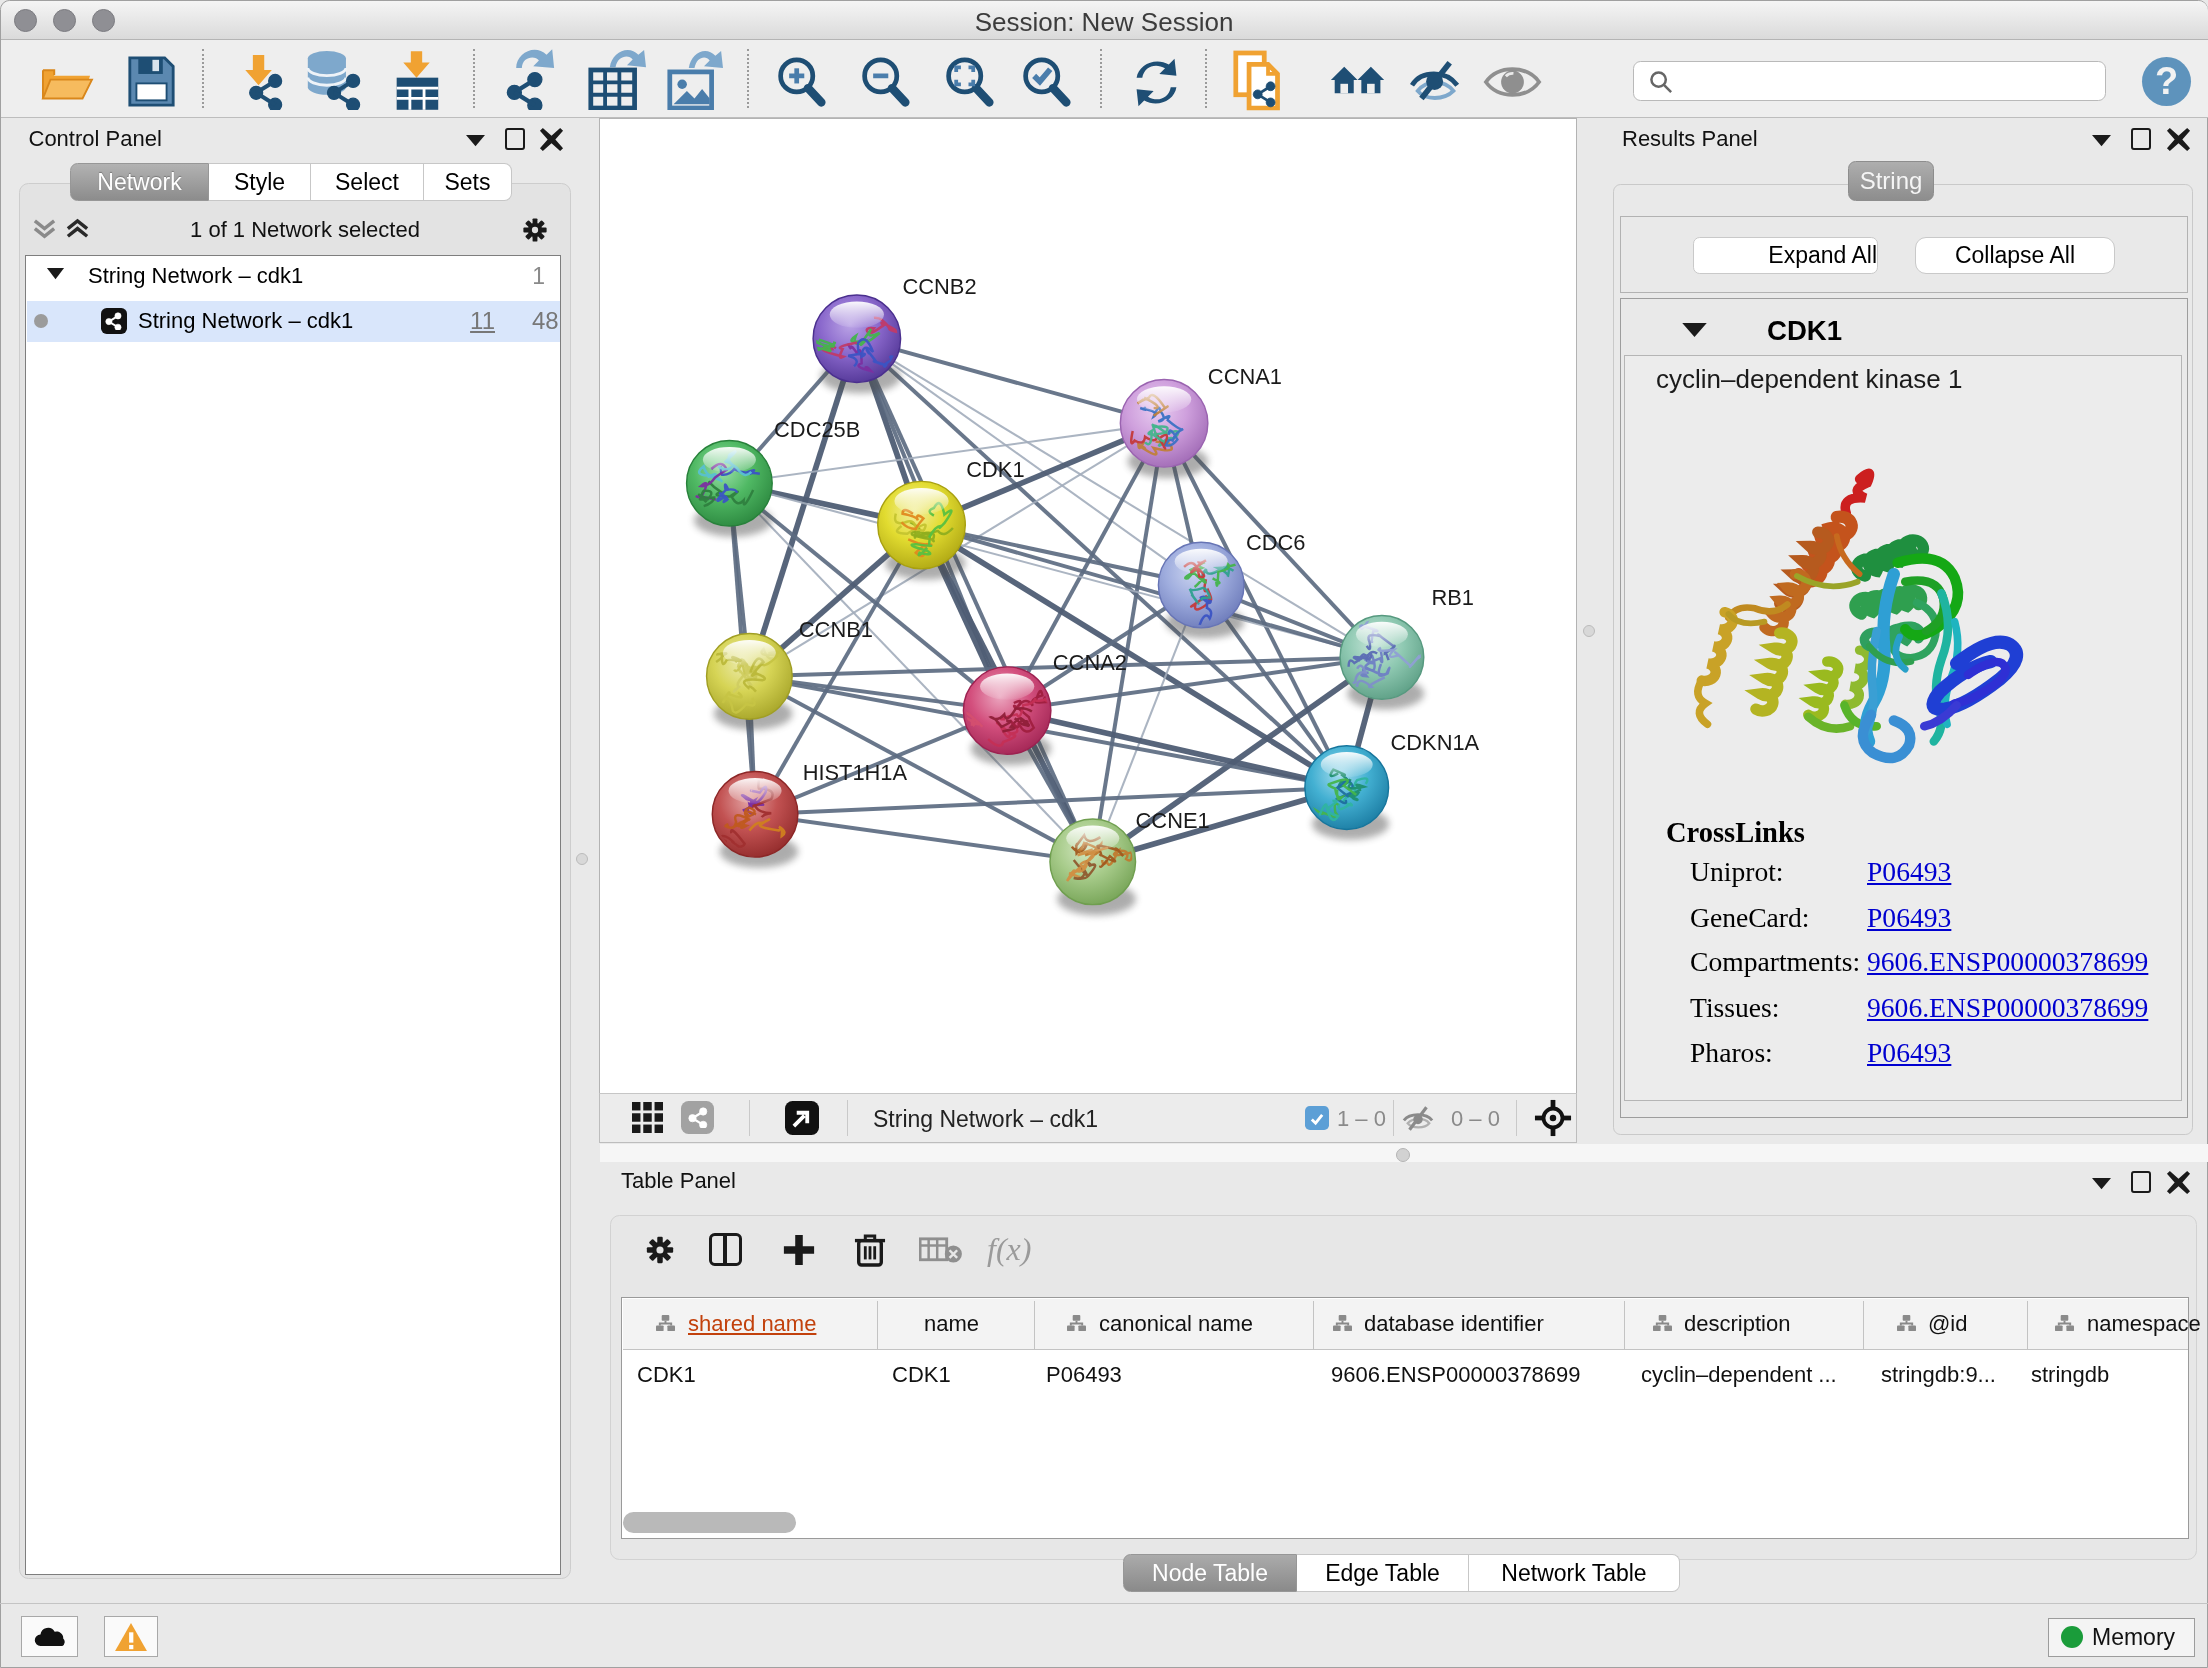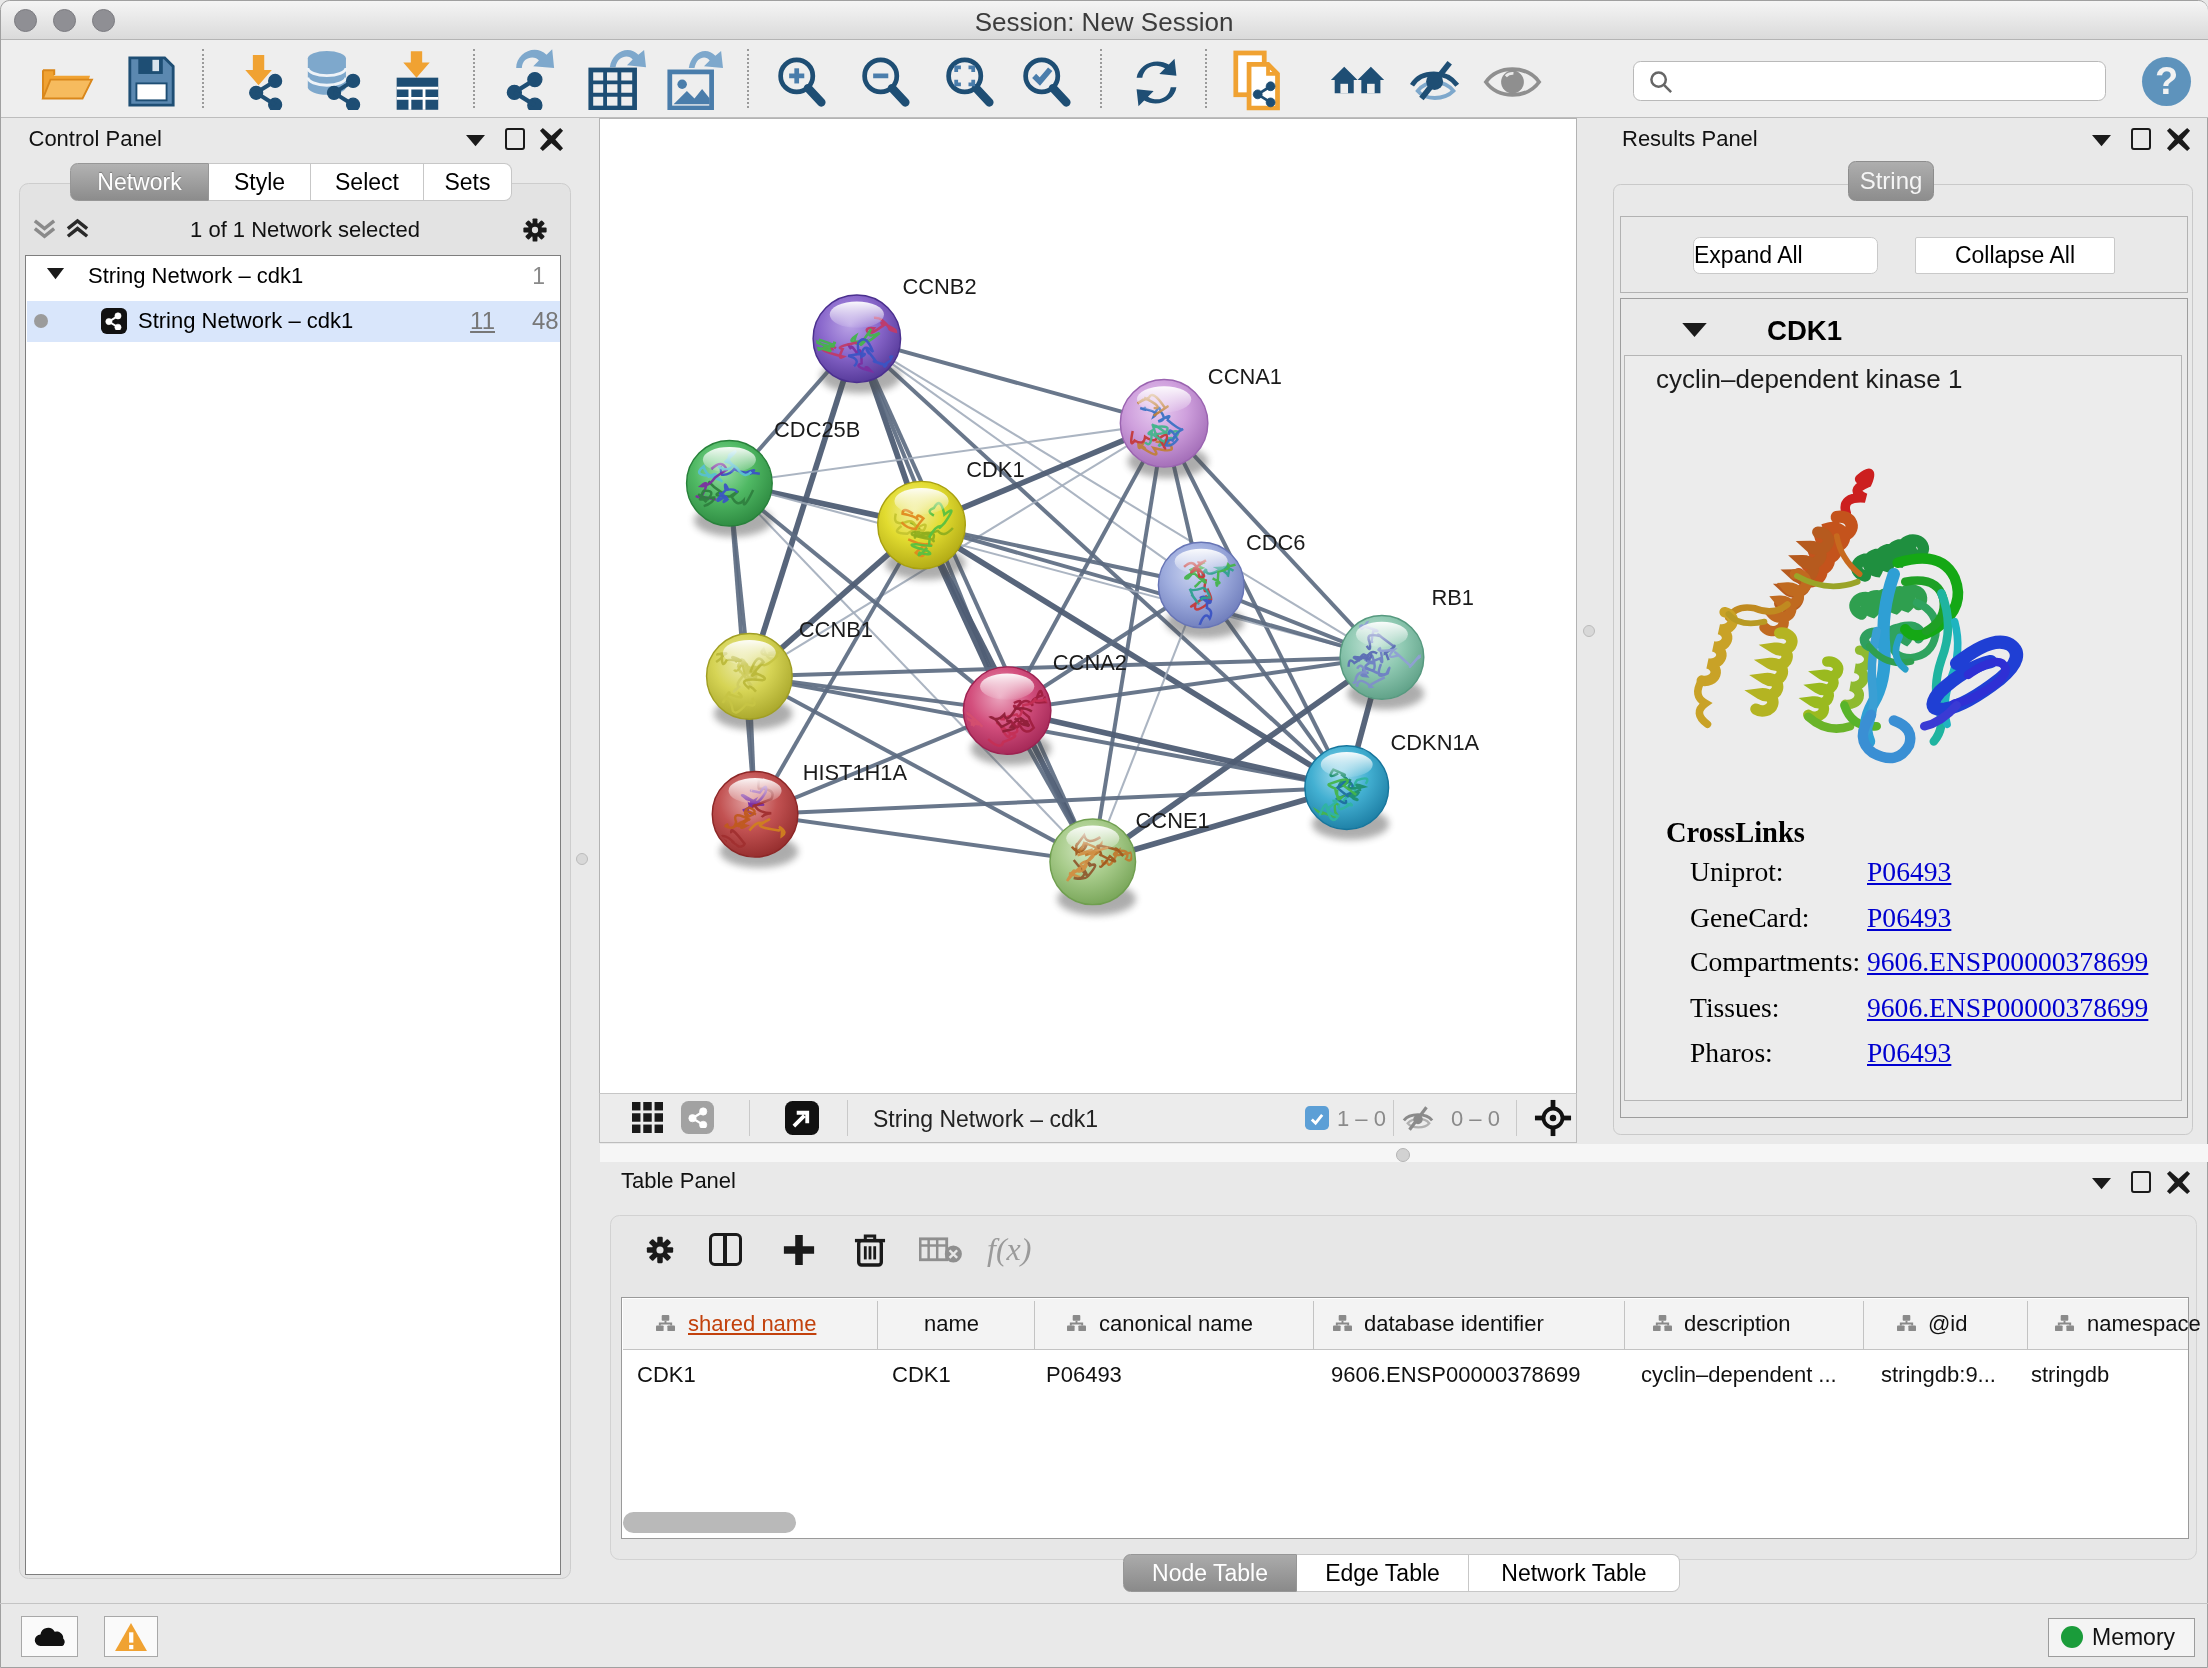--- a/index.html
+++ b/index.html
@@ -626,22 +626,22 @@
 <svg class="ico" style="left:2091px;top:134px" width="21" height="13.3" viewBox="0 0 22 14">
     <path d="M1 1 L21 1 L11 13 Z" fill="#1a1a1a"></path>
   </svg>
 <div class="abs" style="left:2131px;top:128px;width:20px;height:22px;border:2.9px solid #1a1a1a;border-radius:2.9px;"></div>
 <svg class="ico" style="left:2166px;top:127px" width="25" height="25" viewBox="0 0 26 26">
     <path d="M4 1 L13 9 L22 1 L25 4 L17 13 L25 22 L22 25 L13 17 L4 25 L1 22 L9 13 L1 4 Z" fill="#1a1a1a"></path>
   </svg>
 <div class="abs" style="left:1613px;top:184px;width:580px;height:951px;background:#e9e9e9;border:1px solid #c9c9c9;border-radius:7.6px;"></div>
 <div class="abs" style="left:1848px;top:161px;width:86px;height:40px;background:linear-gradient(#aeaeae,#8d8d8d);border:1px solid #8d8d8d;border-radius:7.6px;color:#f5f5f5;text-align:center;line-height:38px;font-size:24px;">String</div>
 <div class="abs" style="left:1620px;top:216px;width:568px;height:77px;background:#e9e9e9;border:1.9px solid #b2b2b2;"></div>
-<div class="abs" style="left:1693px;top:237px;width:185px;height:37px;background:#ffffff;border:1px solid #c9c9c9;border-radius:6.7px;text-align:left;line-height:35px;font-size:23px;color:#000;">Expand All</div>
-<div class="abs" style="left:1915px;top:237px;width:200px;height:37px;background:#ffffff;border:1px solid #c9c9c9;border-radius:2px;text-align:center;line-height:35px;font-size:23px;color:#000;">Collapse All</div>
+<div class="abs" style="left:1693px;top:237px;width:185px;height:37px;background:#ffffff;border:1px solid #c9c9c9;border-radius:6.7px;text-align:right;line-height:35px;font-size:23px;color:#000;">Expand All</div>
+<div class="abs" style="left:1915px;top:237px;width:200px;height:37px;background:#ffffff;border:1px solid #c9c9c9;border-radius:11px;text-align:center;line-height:35px;font-size:23px;color:#000;">Collapse All</div>
 <div class="abs" style="left:1620px;top:298px;width:568px;height:820px;background:#e9e9e9;border:1.9px solid #9d9d9d;"></div>
 <svg class="ico" style="left:1681px;top:322px" width="27" height="16" viewBox="0 0 28 17">
     <path d="M1 1 L27 1 L14 16 Z" fill="#1a1a1a"></path>
   </svg>
 <div class="abs" style="left:1767px;top:315px;font-size:27.6px;font-weight:bold;color:#000;">CDK1</div>
 <div class="abs" style="left:1624px;top:355px;width:558px;height:746px;background:#ececec;border:1px solid #b5b5b5;"></div>
 <div class="abs" style="left:1656px;top:364px;font-size:26px;color:#1a1a1a;">cyclin–dependent kinase 1</div>
 <svg class="abs" style="left:1673px;top:460px" width="358" height="348" viewBox="0 0 376 366">
     <g fill="none" stroke-linecap="round">
       <path d="M196 20 q16 -14 8 4 q-20 8 -2 16 q-26 -2 -20 16" stroke="#cc1f1f" stroke-width="10"></path>

